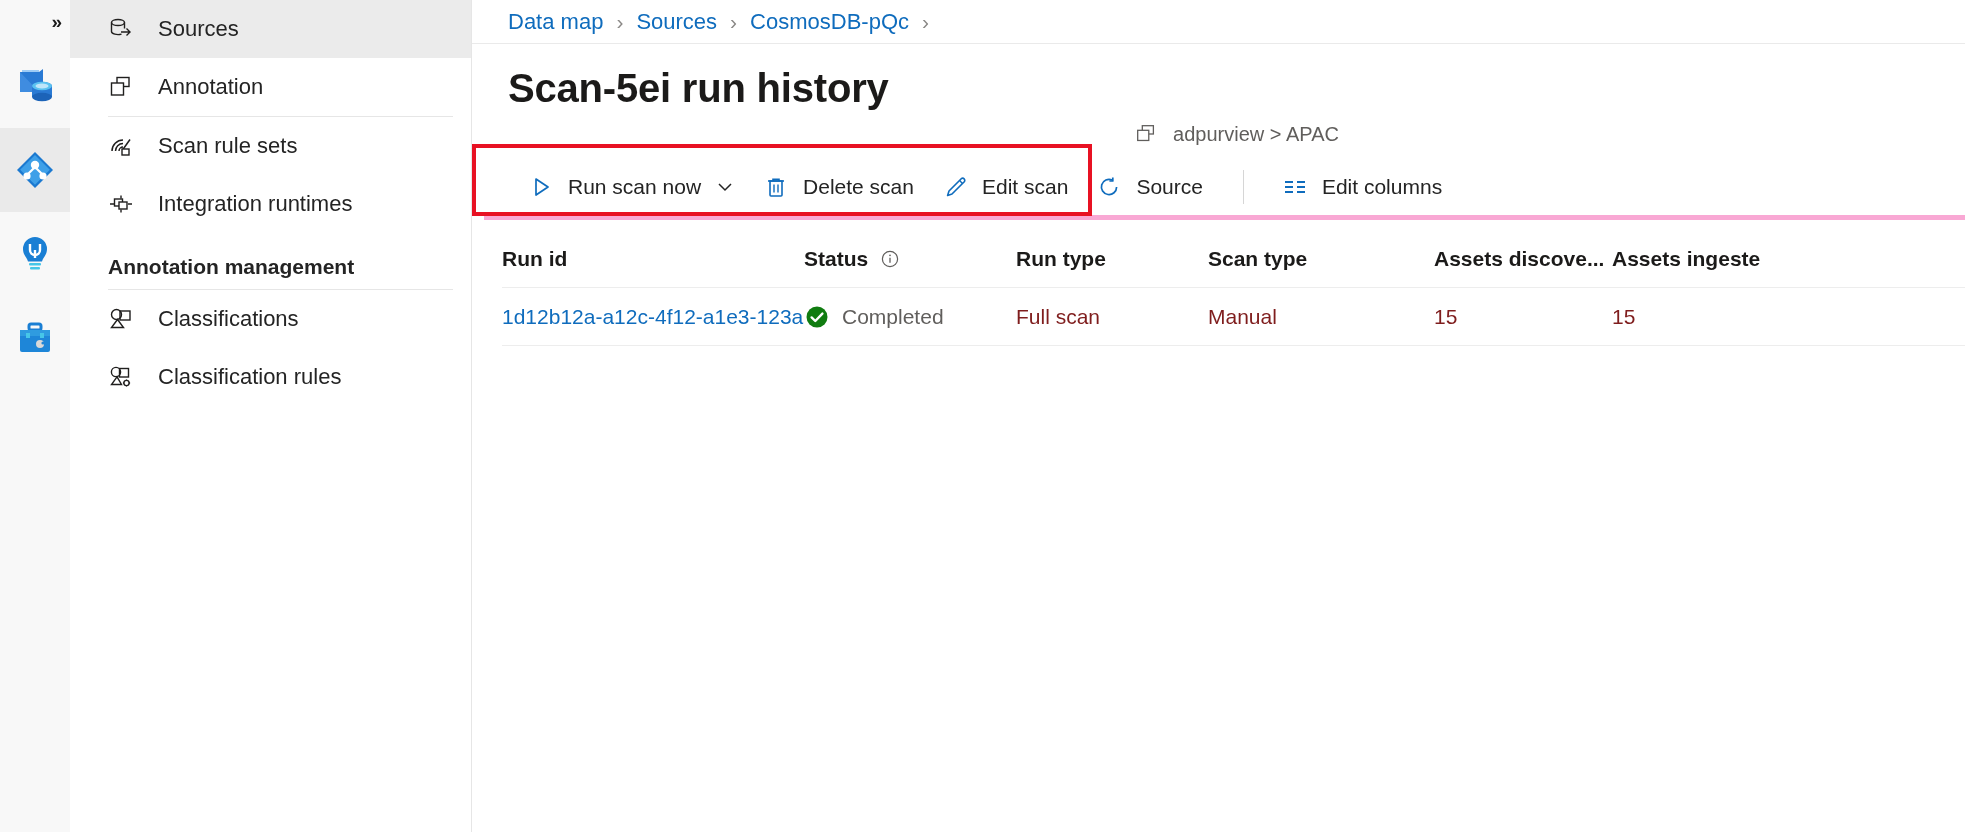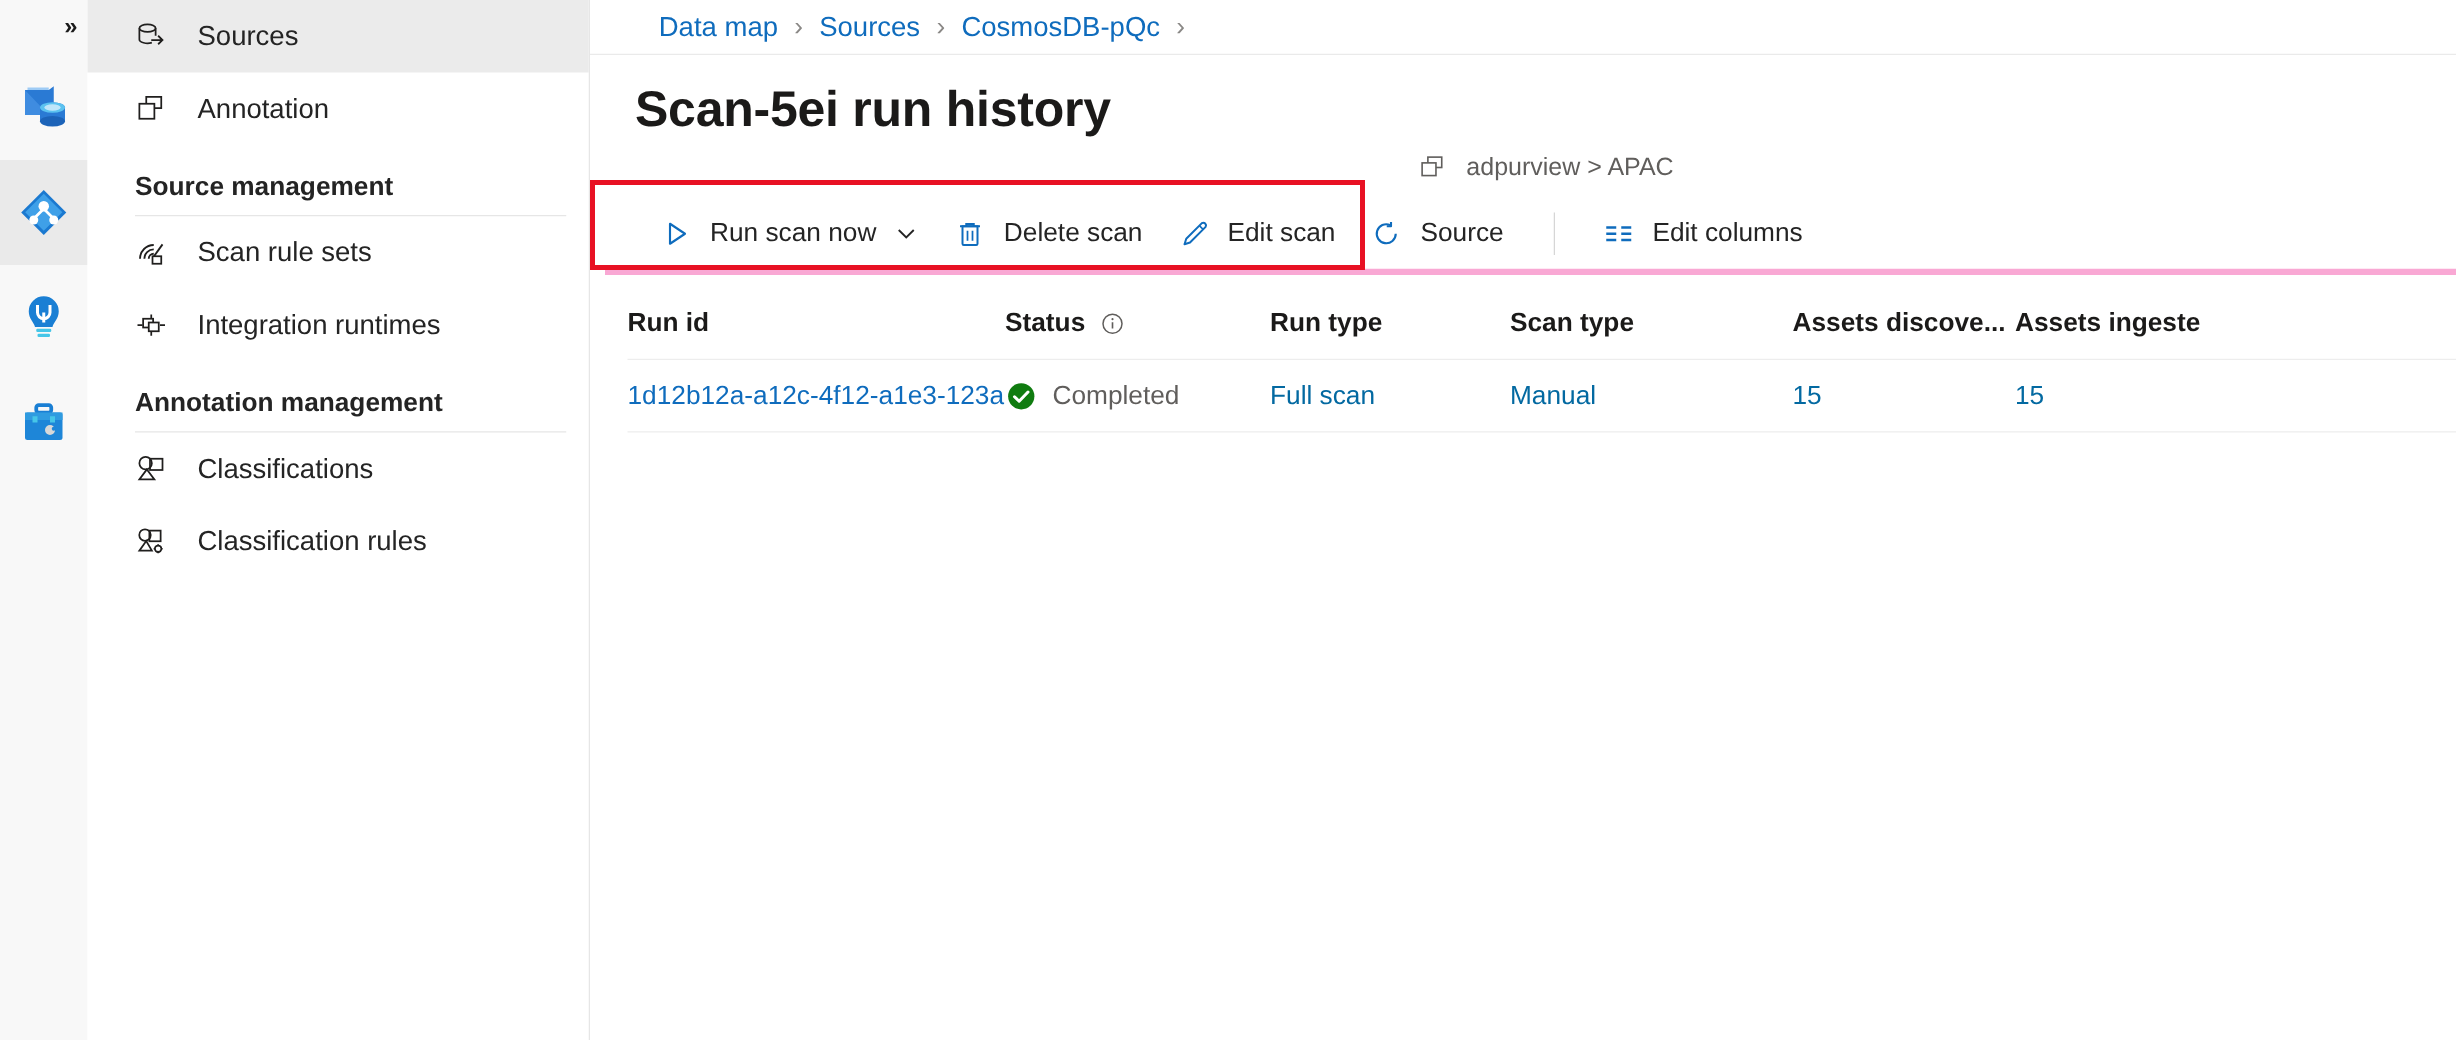--- a/index.html
+++ b/index.html
@@ -110,21 +110,21 @@
     position: relative;
     background: #ffffff;
     display: flex;
     flex-direction: column;
   }
   .breadcrumb-bar {
     height: 44px;
     flex: 0 0 44px;
     display: flex;
     align-items: center;
-    padding-left: 55px;
+    padding-left: 36px;
     border-bottom: 1px solid #eaeaea;
     box-sizing: border-box;
   }
   .crumb {
     color: #0f6cbd;
     font-size: 22px;
     cursor: pointer;
     white-space: nowrap;
   }
   .crumb-sep {
@@ -249,21 +249,21 @@
   .c-scantype{ width: 194px; }
   .c-disc    { width: 178px; margin-left: 32px; }
   .c-ing     { width: 200px; }
   .link-cell {
     color: #0f6cbd;
     cursor: pointer;
   }
   .info-icon { margin-left: 12px; display: flex; align-items: center; }
   .status-icon { margin-right: 12px; display: flex; align-items: center; }
   .status-text { color: #605e5c; }
-  .muted { color: #0369a1; }
+  .muted { color: #7f1d1d; }
 </style>
 </head>
 <body>
 
 <div class="app">
 
   <div class="icon-rail">
     <div class="rail-expand">
       <span>»</span>
     </div>
@@ -340,21 +340,20 @@
     <div class="nav-item">
       <span class="nav-icon">
         <svg width="26" height="26" viewBox="0 0 26 26">
           <rect x="9" y="3.5" width="12" height="9" fill="none" stroke="#201f1e" stroke-width="1.4"></rect>
           <rect x="3.5" y="9" width="12" height="12" fill="#ffffff" stroke="#201f1e" stroke-width="1.4"></rect>
         </svg>
       </span>
       <span>Annotation</span>
     </div>
 
-    <div class="nav-group-title">Source management</div>
     <div class="nav-divider"></div>
 
     <div class="nav-item">
       <span class="nav-icon">
         <svg width="26" height="26" viewBox="0 0 26 26">
           <path d="M4 18 a11 11 0 0 1 11 -11" fill="none" stroke="#201f1e" stroke-width="1.5"></path>
           <path d="M7.5 18 a7.5 7.5 0 0 1 7.5 -7.5" fill="none" stroke="#201f1e" stroke-width="1.5"></path>
           <path d="M11 18 a4 4 0 0 1 4 -4" fill="none" stroke="#201f1e" stroke-width="1.5"></path>
           <path d="M14.5 17 L22 6.5" fill="none" stroke="#201f1e" stroke-width="1.5"></path>
           <rect x="14" y="16" width="7" height="6" fill="#ffffff" stroke="#201f1e" stroke-width="1.4"></rect>

